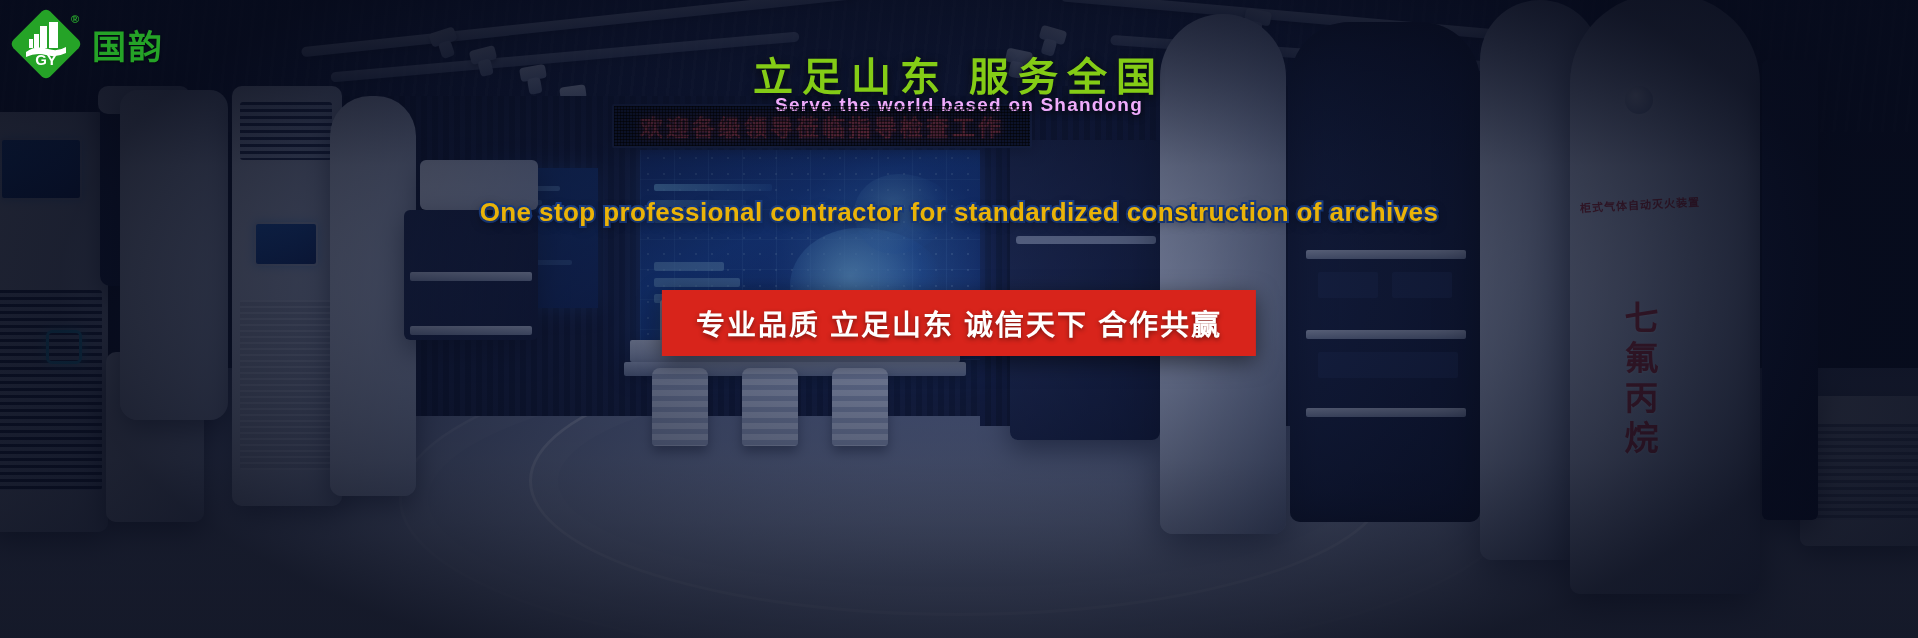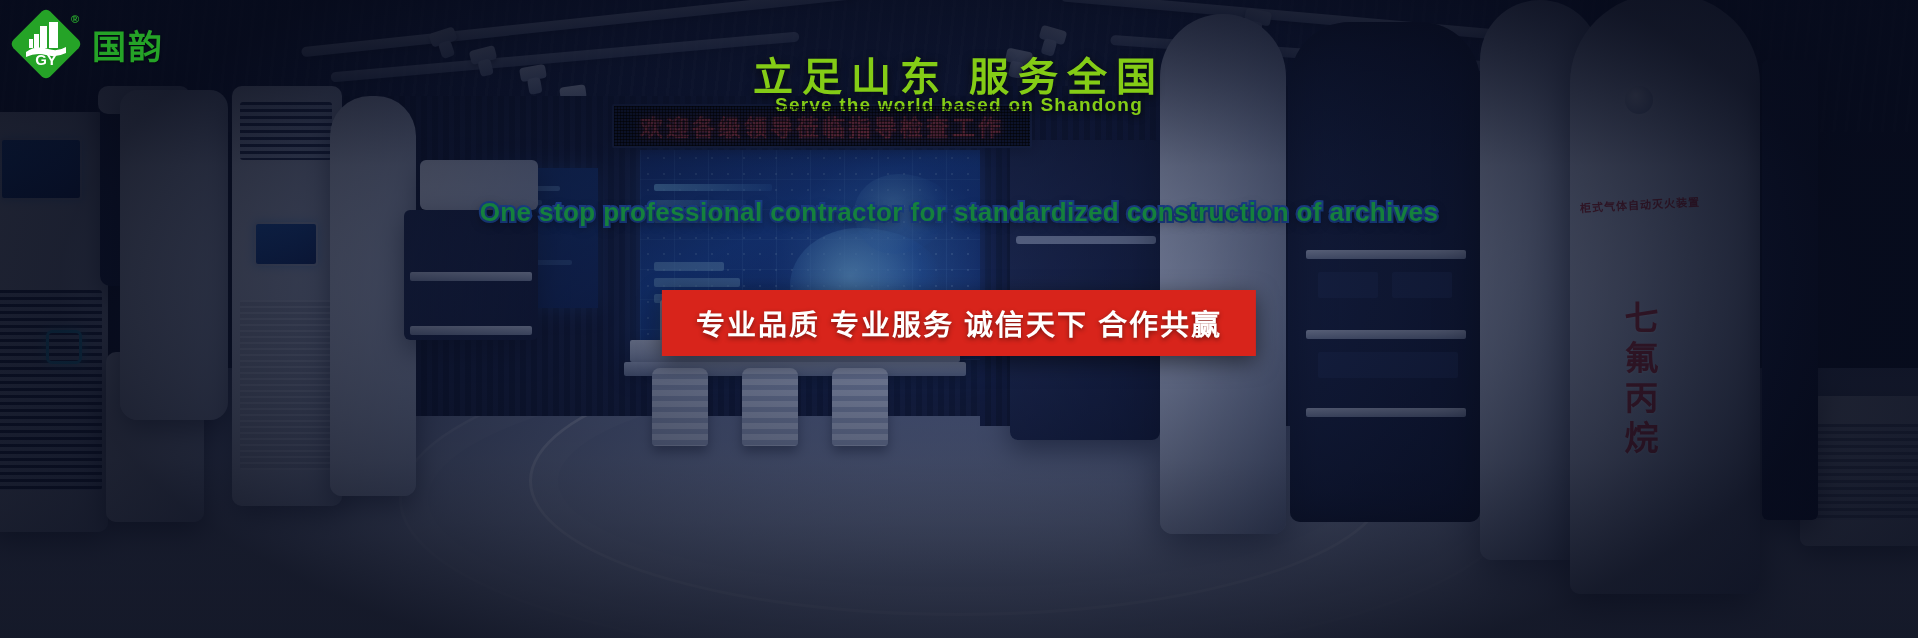--- a/index.html
+++ b/index.html
@@ -182,36 +182,36 @@
   .logo-text{color:#25a327;font-size:34px;font-weight:700;letter-spacing:2px;
     text-shadow:0 1px 2px rgba(0,0,0,.5);}
 
   .kicker{
     position:absolute;left:0;right:0;top:45px;text-align:center;
     color:#84cc16;font-size:40px;font-weight:700;letter-spacing:9px;
     text-shadow:0 2px 10px rgba(0,0,0,.75);
   }
   .kicker-en{
     position:absolute;left:0;right:0;top:94px;text-align:center;
-    color:#84cc16;font-size:19px;font-weight:700;letter-spacing:1.2px;
+    color:#f0abfc;font-size:19px;font-weight:700;letter-spacing:1.2px;
     text-shadow:0 2px 7px rgba(0,0,0,.85);
   }
 
   .headline{
     position:absolute;left:0;right:0;top:125px;text-align:center;
     font-size:62px;font-weight:700;letter-spacing:2px;line-height:1.15;
     color:#ffffff;
     -webkit-text-stroke:5px #1b3f86;
     paint-order:stroke fill;
     text-shadow:0 4px 16px rgba(0,0,0,.6);
   }
   .headline-en{
     position:absolute;left:0;right:0;top:197px;text-align:center;
     font-size:26px;font-weight:700;letter-spacing:.4px;
-    color:#15803d;
+    color:#eab308;
     -webkit-text-stroke:4px #1b3f86;
     paint-order:stroke fill;
     text-shadow:0 3px 10px rgba(0,0,0,.55);
   }
 
   .slogan-bar{
     position:absolute;left:50%;top:290px;transform:translateX(-50%);
     background:#d8241b;
     padding:11px 34px 13px;
     box-shadow:0 6px 22px rgba(0,0,0,.5);
@@ -351,17 +351,17 @@
       </div>
       <div class="logo-text">国韵</div>
     </div>
 
     <div class="kicker">立足山东 服务全国</div>
     <div class="kicker-en">Serve the world based on Shandong</div>
 
     <div class="headline-en">One stop professional contractor for standardized construction of archives</div>
 
     <div class="slogan-bar">
-      <span>专业品质  专业服务  诚信天下  合作共赢</span>
+      <span>专业品质  立足山东  诚信天下  合作共赢</span>
     </div>
   </div>
 
 </div>
 
 </body></html>

